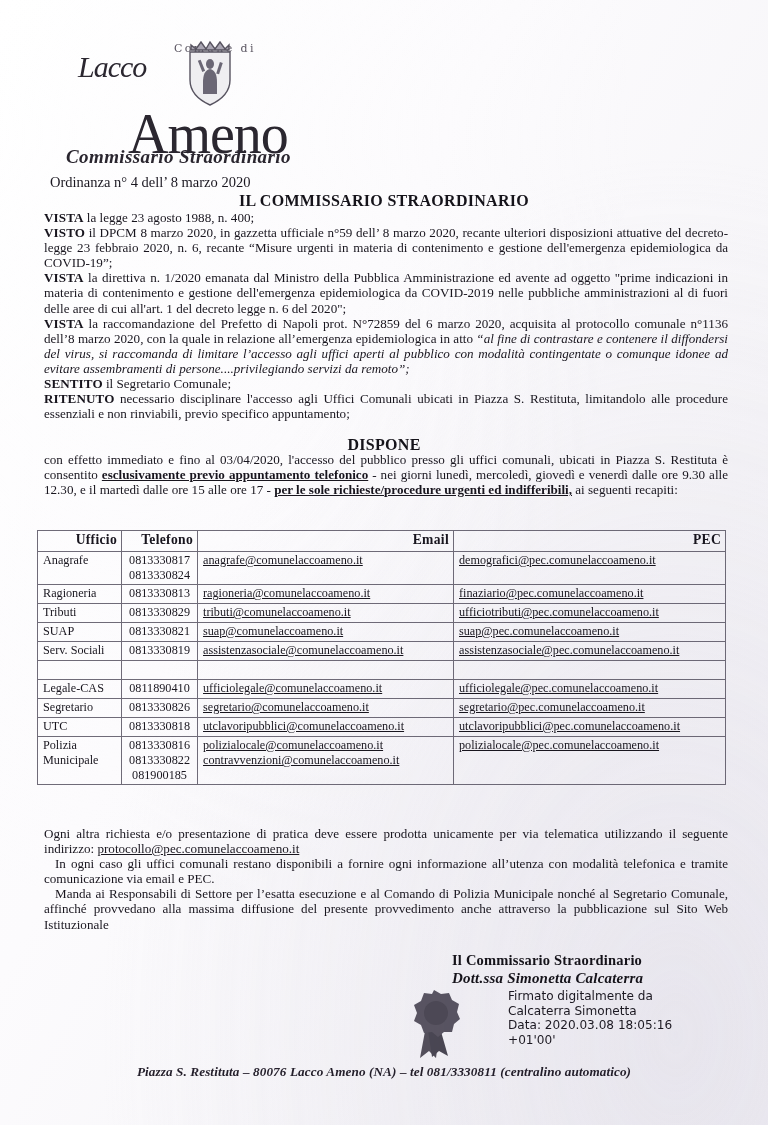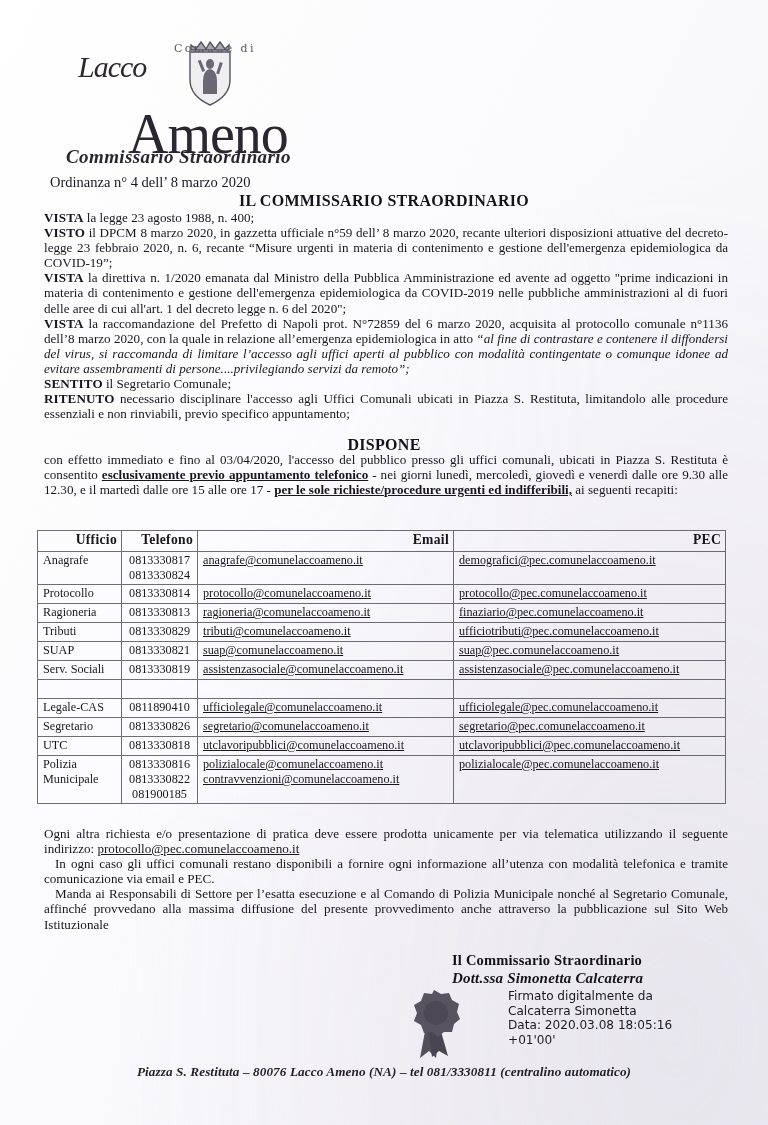--- a/index.html
+++ b/index.html
@@ -205,34 +205,20 @@
             </td>
             <td class="tel cell-multi">
               <div>0813330817</div>
               <div>0813330824</div>
             </td>
             <td class="cell-multi">
               <div class="ul">anagrafe@comunelaccoameno.it</div>
             </td>
             <td class="cell-multi">
               <div class="ul">demografici@pec.comunelaccoameno.it</div>
-            </td>
-          </tr>
-          <tr>
-            <td class="ufficio cell-multi">
-              <div>Protocollo</div>
-            </td>
-            <td class="tel cell-multi">
-              <div>0813330814</div>
-            </td>
-            <td class="cell-multi">
-              <div class="ul">protocollo@comunelaccoameno.it</div>
-            </td>
-            <td class="cell-multi">
-              <div class="ul">protocollo@pec.comunelaccoameno.it</div>
             </td>
           </tr>
           <tr>
             <td class="ufficio cell-multi">
               <div>Ragioneria</div>
             </td>
             <td class="tel cell-multi">
               <div>0813330813</div>
             </td>
             <td class="cell-multi">

